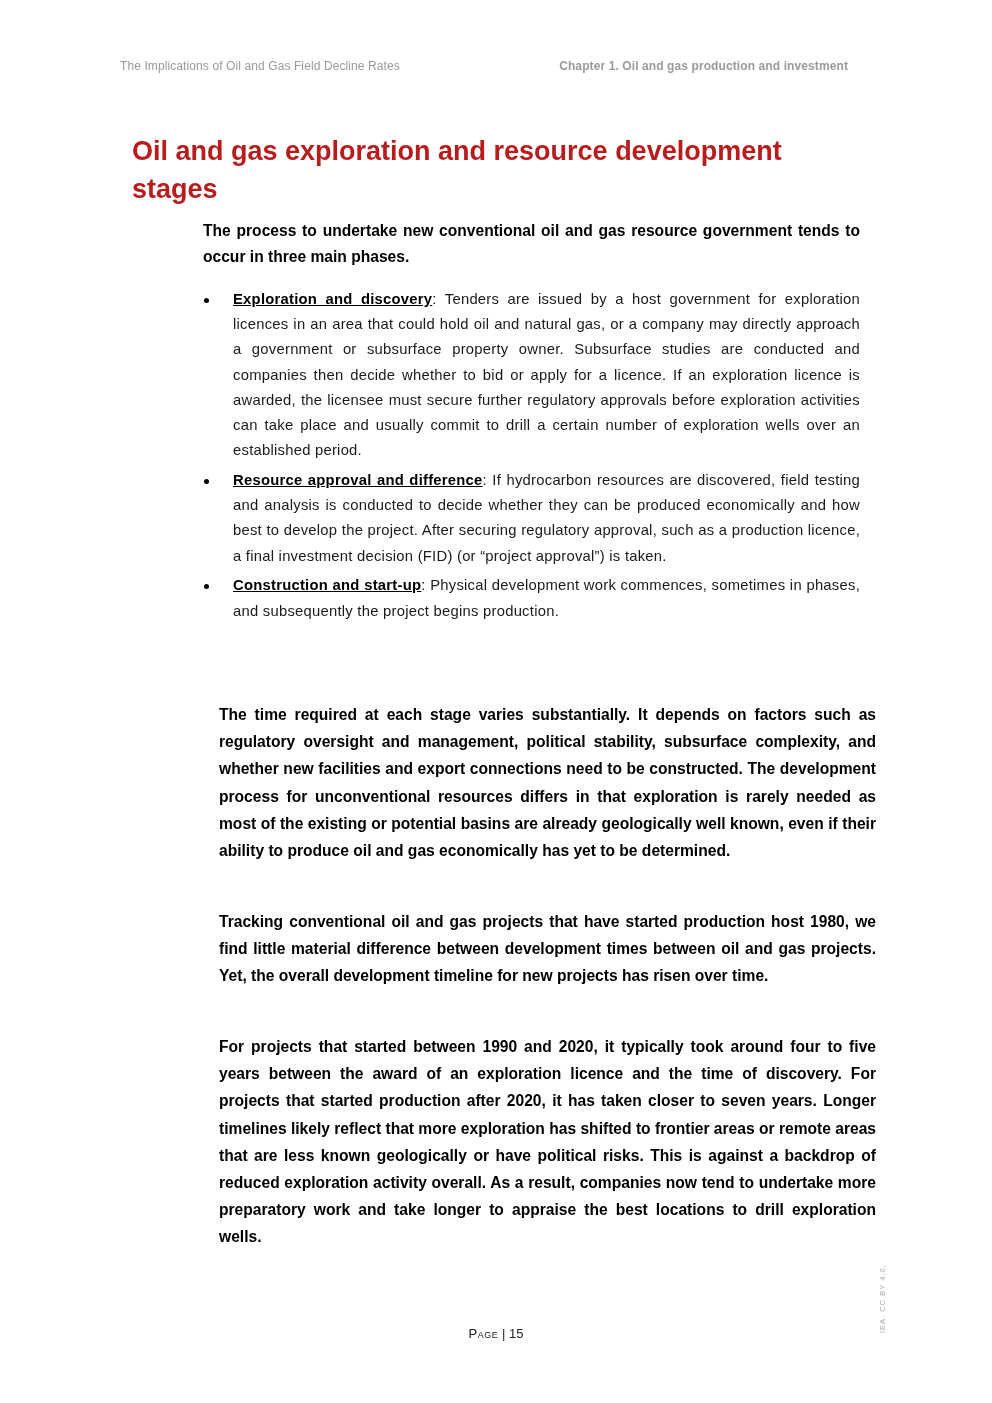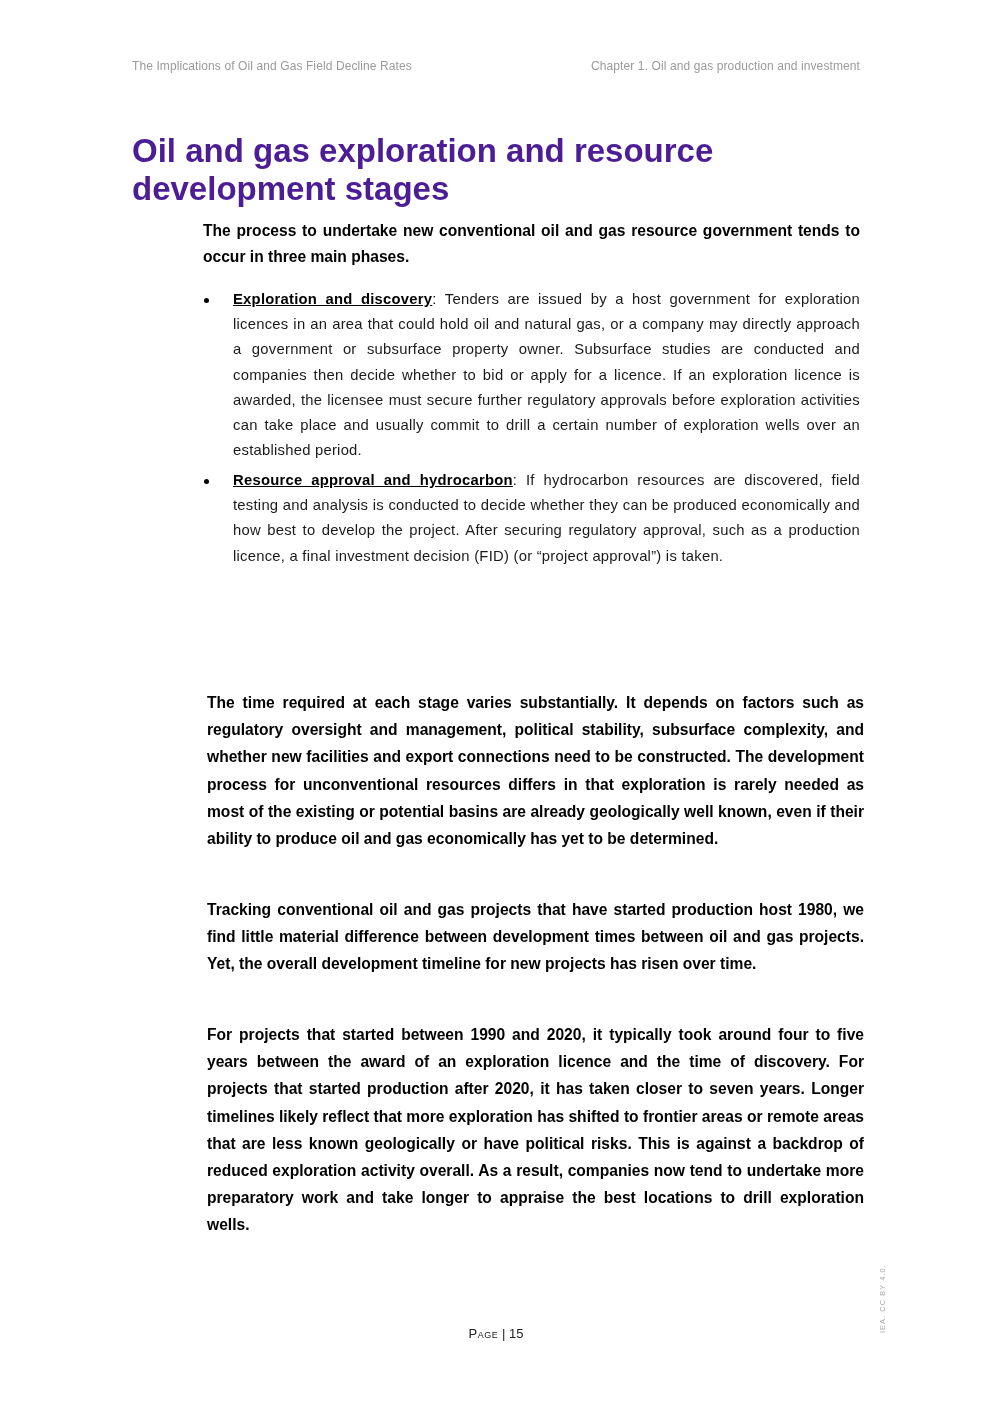--- a/index.html
+++ b/index.html
@@ -1,27 +1,27 @@
 <!DOCTYPE html>
 <html><head>
 <meta charset="utf-8">
 <style>
   html, body { margin:0; padding:0; background:#ffffff; }
   body { width:992px; height:1403px; position:relative; overflow:hidden; font-family:"Liberation Sans", sans-serif; color:#000; }
-  .running-header { position:absolute; top:59px; left:132px; width:728px; height:16px; font-size:12px; color:#9a9a9a; letter-spacing:0.1px; }
+  .running-header { position:absolute; top:59px; left:120px; width:728px; height:16px; font-size:12px; color:#9a9a9a; letter-spacing:0.1px; }
   .running-header .left { position:absolute; left:0; top:0; }
-  .running-header .right { position:absolute; right:0; top:0; }
-  .title { position:absolute; top:132px; left:132px; width:740px; margin:0; font-size:33px; line-height:38px; font-weight:bold; color:#4c1d95; letter-spacing:0px; }
+  .running-header .right { position:absolute; right:0; top:0;font-weight:bold; }
+  .title { position:absolute; top:132px; left:132px; width:740px; margin:0; font-size:27px; line-height:38px; font-weight:bold; color:#b91c1c; letter-spacing:0px; }
   .content { position:absolute; left:203px; width:657px; }
   .intro { top:218px; font-size:15.6px; line-height:26px; font-weight:bold; text-align:justify; margin:0; }
   .bullets { position:absolute; top:287px; left:203px; width:657px; margin:0; padding:0; list-style:none; }
   .bullets li { position:relative; padding-left:30px; font-size:14.8px; line-height:25.2px; color:#1a1a1a; text-align:justify; margin-bottom:4.6px; letter-spacing:0.25px; }
   .bullets li .dot { position:absolute; left:1px; top:11px; width:5px; height:5px; border-radius:50%; background:#000; }
   .bullets li b { color:#000;text-decoration:underline; }
-  .para { position:absolute; left:203px; width:657px; margin:4px; font-size:15.6px; line-height:27.2px; font-weight:bold; text-align:justify; }
+  .para { position:absolute; left:203px; width:657px; margin:16px; font-size:15.6px; line-height:27.2px; font-weight:bold; text-align:justify; }
   .footer-page { position:absolute; top:1326px; left:0; width:992px; text-align:center; font-size:13px; color:#222; }
   .footer-page .page-word { font-variant:small-caps; letter-spacing:0.5px; }
   .license { position:absolute; left:878px; top:1333px; transform-origin:left top; transform:rotate(-90deg); font-size:7.5px; color:#a8a8a8; letter-spacing:1px; white-space:nowrap; }
 </style>
 </head>
 <body>
 
 <div class="running-header">
   <span class="left">The Implications of Oil and Gas Field Decline Rates</span>
   <span class="right">Chapter 1. Oil and gas production and investment</span>
@@ -31,21 +31,25 @@
 
 <p class="content intro">The process to undertake new conventional oil and gas resource government tends to occur in three main phases.</p>
 
 <ul class="bullets">
   <li>
     <span class="dot"></span>
     <b>Exploration and discovery</b><span>: Tenders are issued by a host government for exploration licences in an area that could hold oil and natural gas, or a company may directly approach a government or subsurface property owner. Subsurface studies are conducted and companies then decide whether to bid or apply for a licence. If an exploration licence is awarded, the licensee must secure further regulatory approvals before exploration activities can take place and usually commit to drill a certain number of exploration wells over an established period.</span>
   </li>
   <li>
     <span class="dot"></span>
-    <b>Resource approval and hydrocarbon</b><span>: If hydrocarbon resources are discovered, field testing and analysis is conducted to decide whether they can be produced economically and how best to develop the project. After securing regulatory approval, such as a production licence, a final investment decision (FID) (or “project approval”) is taken.</span>
+    <b>Resource approval and difference</b><span>: If hydrocarbon resources are discovered, field testing and analysis is conducted to decide whether they can be produced economically and how best to develop the project. After securing regulatory approval, such as a production licence, a final investment decision (FID) (or “project approval”) is taken.</span>
+  </li>
+  <li>
+    <span class="dot"></span>
+    <b>Construction and start-up</b><span>: Physical development work commences, sometimes in phases, and subsequently the project begins production.</span>
   </li>
 </ul>
 
 <p class="para" style="top:685px;">The time required at each stage varies substantially. It depends on factors such as regulatory oversight and management, political stability, subsurface complexity, and whether new facilities and export connections need to be constructed. The development process for unconventional resources differs in that exploration is rarely needed as most of the existing or potential basins are already geologically well known, even if their ability to produce oil and gas economically has yet to be determined.</p>
 <p class="para" style="top:892px;">Tracking conventional oil and gas projects that have started production host 1980, we find little material difference between development times between oil and gas projects. Yet, the overall development timeline for new projects has risen over time.</p>
 <p class="para" style="top:1017px;">For projects that started between 1990 and 2020, it typically took around four to five years between the award of an exploration licence and the time of discovery. For projects that started production after 2020, it has taken closer to seven years. Longer timelines likely reflect that more exploration has shifted to frontier areas or remote areas that are less known geologically or have political risks. This is against a backdrop of reduced exploration activity overall. As a result, companies now tend to undertake more preparatory work and take longer to appraise the best locations to drill exploration wells.</p>
 
 <div class="footer-page">
   <span class="page-word">Page</span><span> | </span><span>15</span>
 </div>

